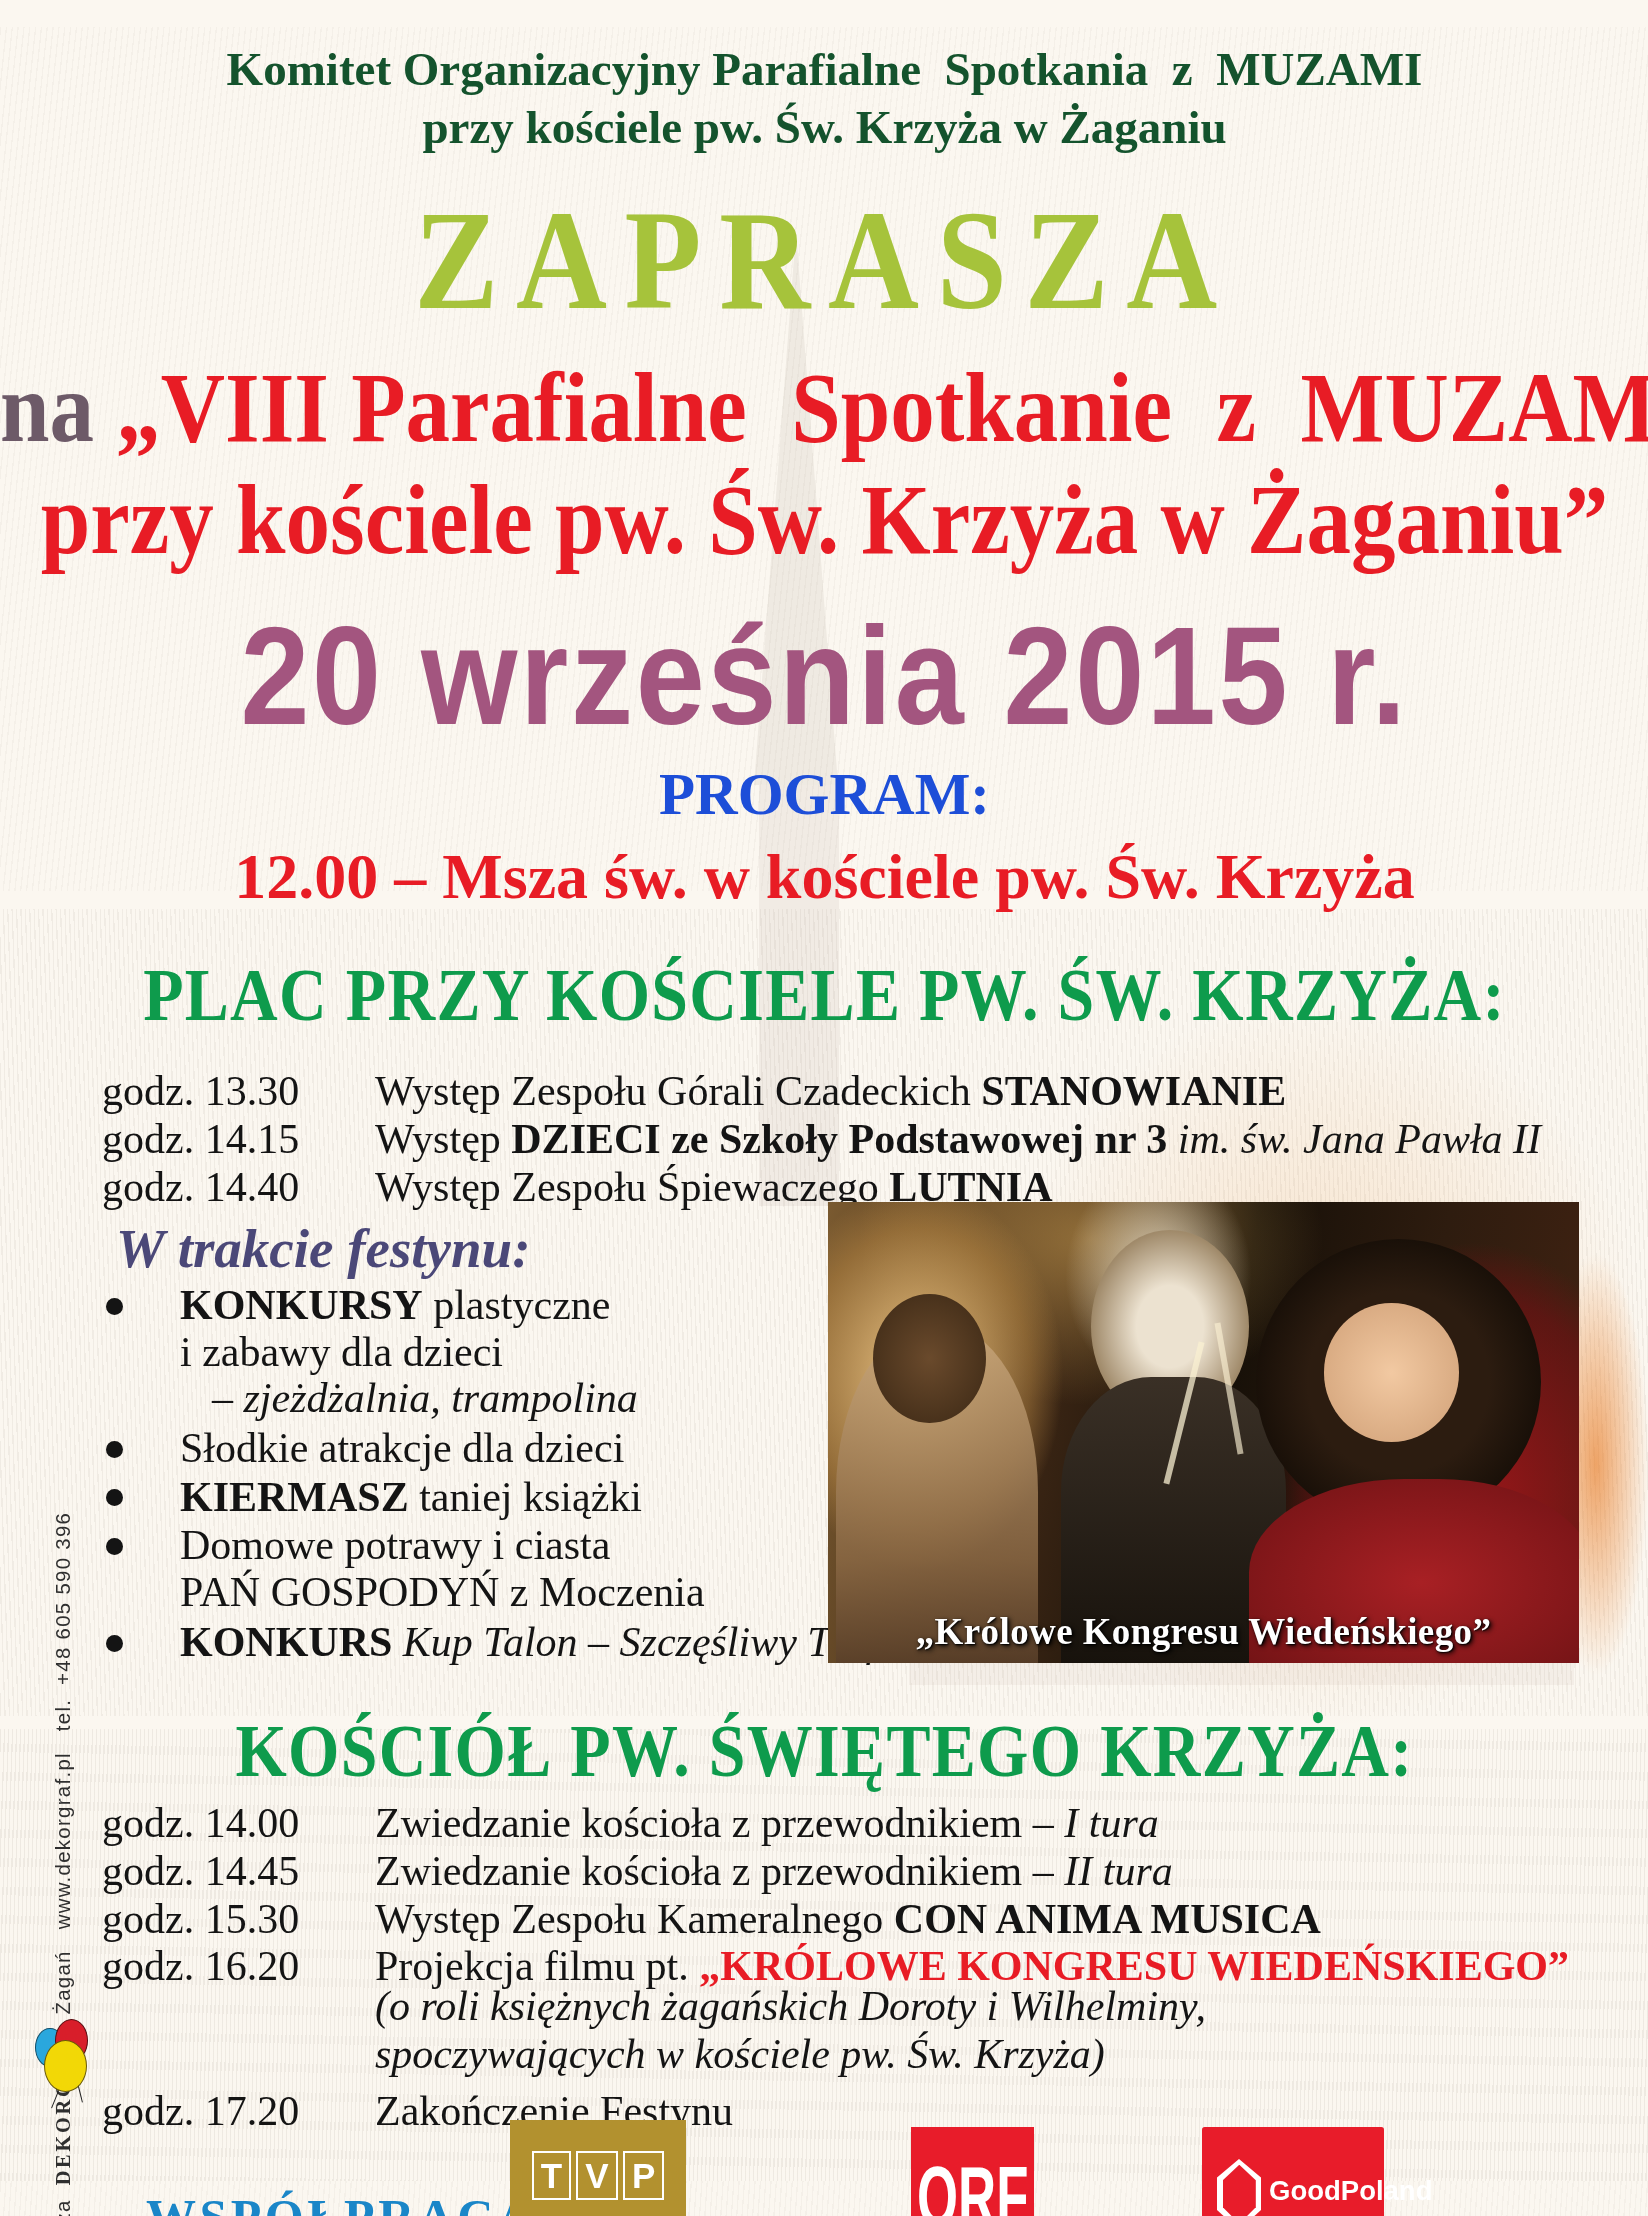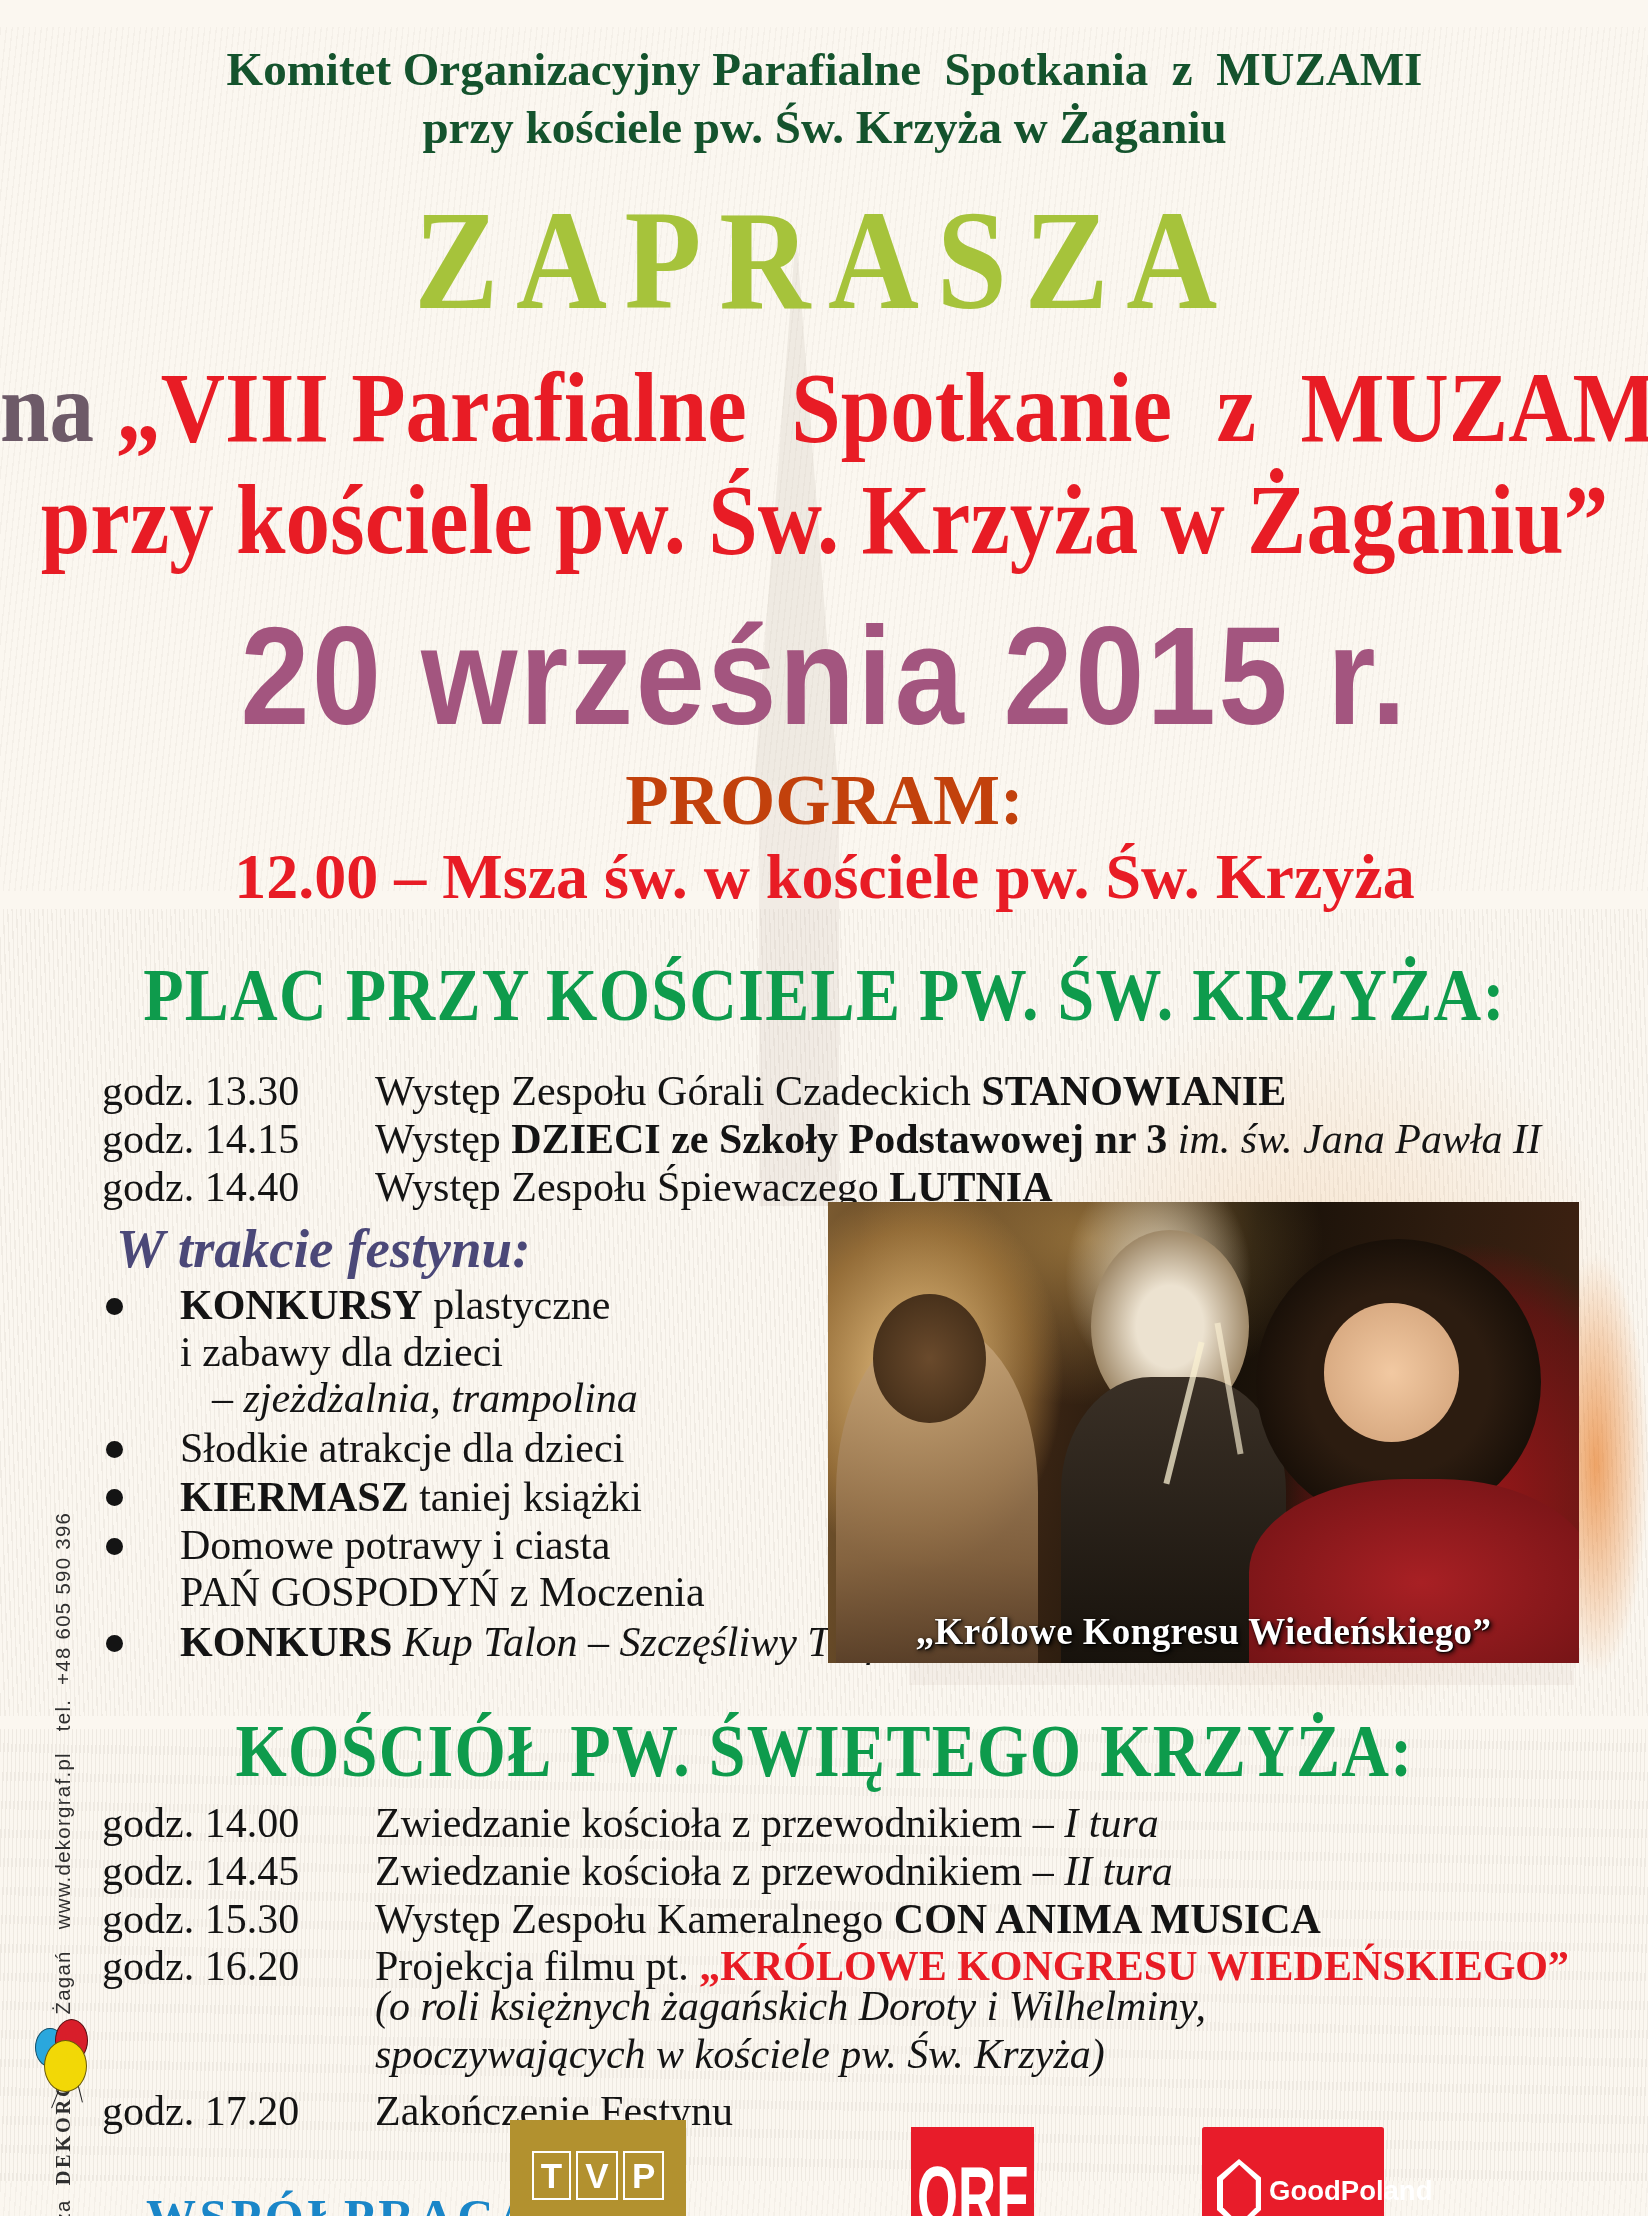--- a/index.html
+++ b/index.html
@@ -11,21 +11,21 @@
   
   .hatch{position:absolute;pointer-events:none;}
   .sk{position:absolute;pointer-events:none;}
   
   #hdr1,#hdr2{font-weight:bold;color:#14532d;font-size:47px;white-space:pre;}
   #zaprasza{font-weight:bold;color:#a6c33b;font-size:126px;letter-spacing:17.7px;}
   #redline1,#redline2{font-weight:bold;font-size:89px;color:#e81c25;white-space:pre;}
   #redline1 .na{color:#6d5a68;}
   #dateline{font-family:"Liberation Sans",sans-serif;font-weight:bold;font-size:124px;
             color:#a3557f;letter-spacing:2.7px;}
-  #program-title{font-weight:bold;font-size:71px;color:#c2410c;}
+  #program-title{font-weight:bold;font-size:59px;color:#1d4ed8;}
   #mass-line{font-weight:bold;font-size:64px;color:#e81c25;}
   .green-hdr{font-weight:bold;font-size:66px;color:#0e9b4c;letter-spacing:1.3px;}
   
   .sched-row{position:absolute;left:102px;width:1507px;font-size:42px;color:#141414;white-space:pre;}
   .sched-row .t{display:inline-block;width:273px;margin-top:8px;}
   .b{font-weight:bold;}
   .i{font-style:italic;}
   .rb{font-weight:bold;color:#e81c25;}
   
   #festyn-title{font-weight:bold;font-style:italic;font-size:55px;color:#4b4878;}

